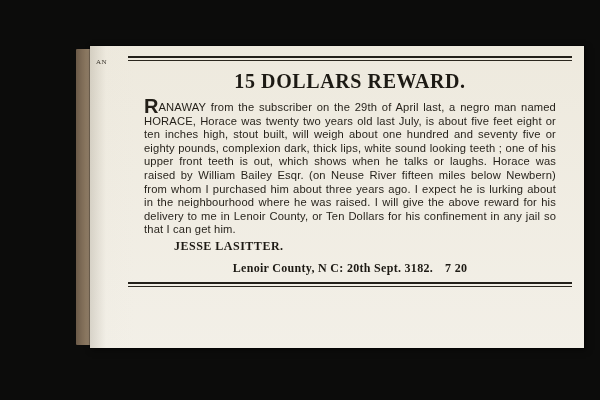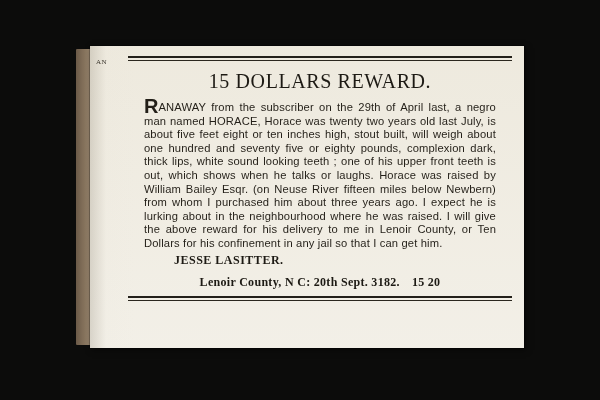--- a/index.html
+++ b/index.html
@@ -33,21 +33,21 @@
     top: 3px;
     width: 24px;
     height: 296px;
     background: linear-gradient(to right, #6b5a48 0%, #8a7760 40%, #a39079 75%, #6d5d4b 100%);
     border-radius: 1px 0 0 1px;
   }
   .page {
     position: absolute;
     left: 14px;
     top: 0;
-    width: 434px;
+    width: 494px;
     height: 302px;
     background: #f2efe7;
     background-image:
       linear-gradient(to right, rgba(120,110,92,0.22) 0px, rgba(220,214,200,0.04) 16px, rgba(255,255,255,0) 46px),
       linear-gradient(to bottom, rgba(235,230,216,0.6), rgba(244,241,232,0.25));
     box-shadow: 0 0 0 1px rgba(0,0,0,0.22), 2px 2px 6px rgba(0,0,0,0.5);
   }
   .page-inner {
     position: absolute;
     left: 38px;
@@ -72,21 +72,21 @@
   .rule.thin {
     height: 1px;
     background: #2b271f;
   }
   .ad-block {
     padding: 0 16px;
   }
   .headline {
     text-align: center;
     font-size: 20px;
-    font-weight: normal;
+    font-weight: bold;
     letter-spacing: 0.6px;
     color: #1d1a14;
     margin: 9px 0 7px 0;
     font-family: "Liberation Serif", serif;
   }
   .body-text {
     font-size: 11.2px;
     line-height: 13.6px;
     color: #231f18;
     text-align: justify;
@@ -139,21 +139,21 @@
         <div class="rule"></div>
         <div style="height:2px"></div>
         <div class="rule thin"></div>
 
         <div class="ad-block">
           <div class="headline">15 DOLLARS REWARD.</div>
           <div class="body-text"><span class="dropcap">R</span><span>ANAWAY from the subscriber on the 29th of April last, a negro man named HORACE, Horace was twenty two years old last July, is about five feet eight or ten inches high, stout built, will weigh about one hundred and seventy five or eighty pounds, complexion dark, thick lips, white sound looking teeth ; one of his upper front teeth is out, which shows when he talks or laughs.  Horace was raised by William Bailey Esqr. (on Neuse River fifteen miles below Newbern) from whom I purchased him about three years ago.  I expect he is lurking about in the neighbourhood where he was raised.  I will give the above reward for his delivery to me in Lenoir County, or Ten Dollars for his confinement in any jail so that I can get him.</span></div>
           <div class="signature">JESSE LASITTER.</div>
         </div>
 
-        <div class="footer-line"><span>Lenoir County, N  C: 20th Sept. 3182.</span><span class="ref">15 20</span></div>
+        <div class="footer-line"><span>Lenoir County, N  C: 20th Sept. 3182.</span><span class="ref">7 20</span></div>
 
         <div class="bottom-rules">
           <div class="rule"></div>
           <div class="rule thin"></div>
         </div>
 
       </div>
     </div>
   </div>
 </div>

